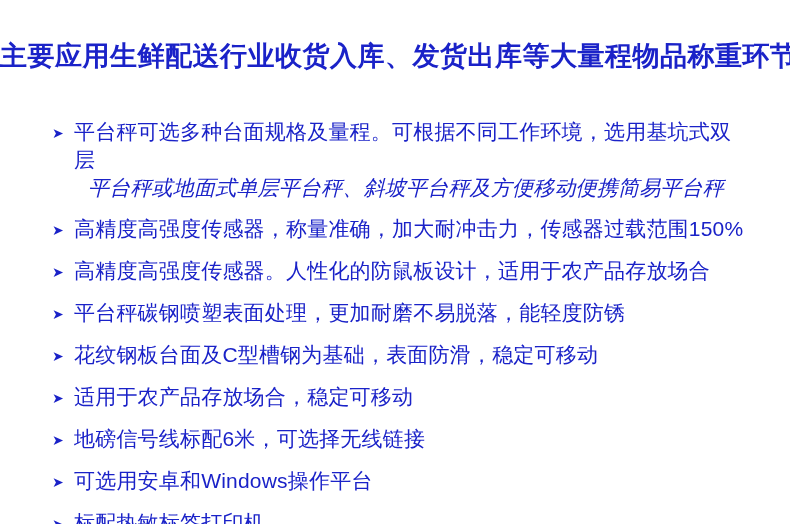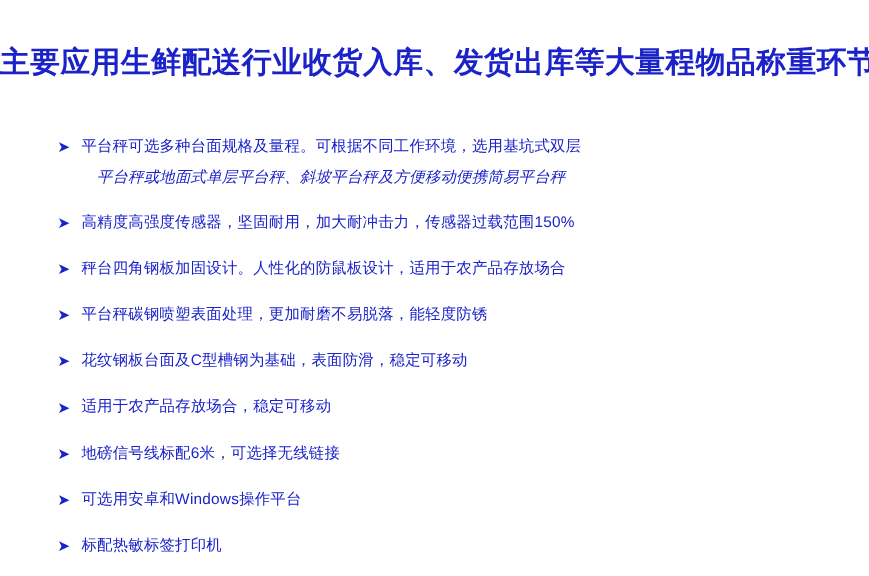--- a/index.html
+++ b/index.html
@@ -47,21 +47,21 @@
     flex: 0 0 auto;
     width: 22px;
     color: #1a22c8;
     font-size: 14px;
     line-height: 28px;
     padding-top: 1px;
   }
   .bullet-text {
     flex: 1 1 auto;
     color: #1a22c8;
-    font-size: 14px;
+    font-size: 21px;
     line-height: 28px;
     letter-spacing: 0.2px;
   }
   .bullet-text .line2 {
     display: block;
     padding-left: 14px;
     font-style: italic;
   }
 </style>
 </head>
@@ -73,26 +73,26 @@
 
   <div class="bullet-list">
 
     <div class="bullet-item">
       <span class="bullet-marker">➤</span>
       <span class="bullet-text"><span>平台秤可选多种台面规格及量程。可根据不同工作环境，选用基坑式双层</span><span class="line2">平台秤或地面式单层平台秤、斜坡平台秤及方便移动便携简易平台秤</span></span>
     </div>
 
     <div class="bullet-item">
       <span class="bullet-marker">➤</span>
-      <span class="bullet-text">高精度高强度传感器，坚固耐用，加大耐冲击力，传感器过载范围150%</span>
+      <span class="bullet-text">高精度高强度传感器，称量准确，加大耐冲击力，传感器过载范围150%</span>
     </div>
 
     <div class="bullet-item">
       <span class="bullet-marker">➤</span>
-      <span class="bullet-text">秤台四角钢板加固设计。人性化的防鼠板设计，适用于农产品存放场合</span>
+      <span class="bullet-text">高精度高强度传感器。人性化的防鼠板设计，适用于农产品存放场合</span>
     </div>
 
     <div class="bullet-item">
       <span class="bullet-marker">➤</span>
       <span class="bullet-text">平台秤碳钢喷塑表面处理，更加耐磨不易脱落，能轻度防锈</span>
     </div>
 
     <div class="bullet-item">
       <span class="bullet-marker">➤</span>
       <span class="bullet-text">花纹钢板台面及C型槽钢为基础，表面防滑，稳定可移动</span>

